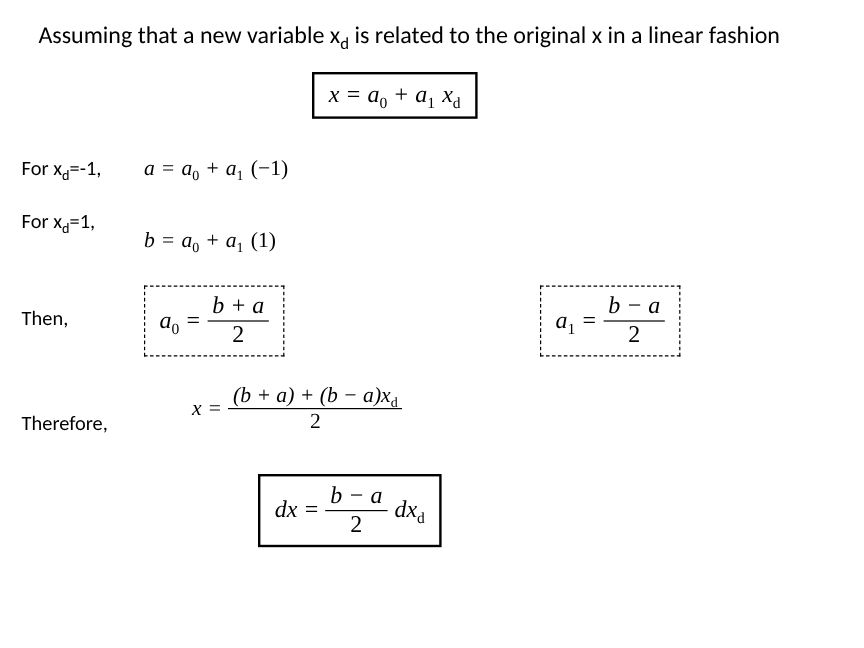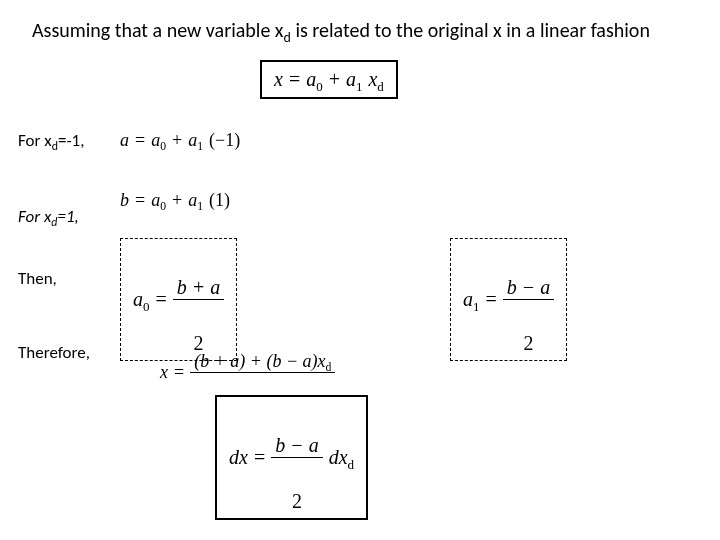--- a/index.html
+++ b/index.html
@@ -50,21 +50,20 @@
   .frac {
     display: inline-flex;
     flex-direction: column;
     align-items: center;
     font-style: italic;
     line-height: 1.05;
   }
   .frac .num, .frac .den {
     padding: 0 4px;
     white-space: nowrap;
-    margin-top: 32px;
   }
   .frac .bar {
     width: 100%;
     border-top: 1.5px solid #000;
     margin: 1px 0;
   }
   .box {
     border: 1.5px dashed #000;
     padding: 6px 12px;
     display: inline-flex;
@@ -74,23 +73,23 @@
     border: 2px solid #000;
     padding: 6px 12px;
     display: inline-flex;
     align-items: center;
     background: #fff;
   }
   
   .eq-main { position: absolute; left: 260px; top: 60px; font-size: 20px; }
   .row-for1 { position: absolute; left: 18px; top: 130px; }
   .eq-for1 { position: absolute; left: 120px; top: 130px; font-size: 18px; }
-  .row-for2 { position: absolute; left: 18px; top: 206px; font-style: italic; }
+  .row-for2 { position: absolute; left: 18px; top: 174px; }
   .eq-for2 { position: absolute; left: 120px; top: 190px; font-size: 18px; }
-  .row-then { position: absolute; left: 18px; top: 268px; }
+  .row-then { position: absolute; left: 18px; top: 255px; }
   .eq-a0 { position: absolute; left: 120px; top: 238px; font-size: 20px; }
   .eq-a1 { position: absolute; left: 450px; top: 238px; font-size: 20px; }
   .row-therefore { position: absolute; left: 18px; top: 342px; }
   .eq-x  { position: absolute; left: 160px; top: 320px; font-size: 18px; }
   .row-diff { position: absolute; left: 18px; top: 420px; }
   .eq-dx { position: absolute; left: 215px; top: 395px; font-size: 20px; align-items: center; }
   .final { position: absolute; left: 18px; top: 490px; font-size: 17px; }
   .upright { font-style: normal; }
 </style>
 </head>

